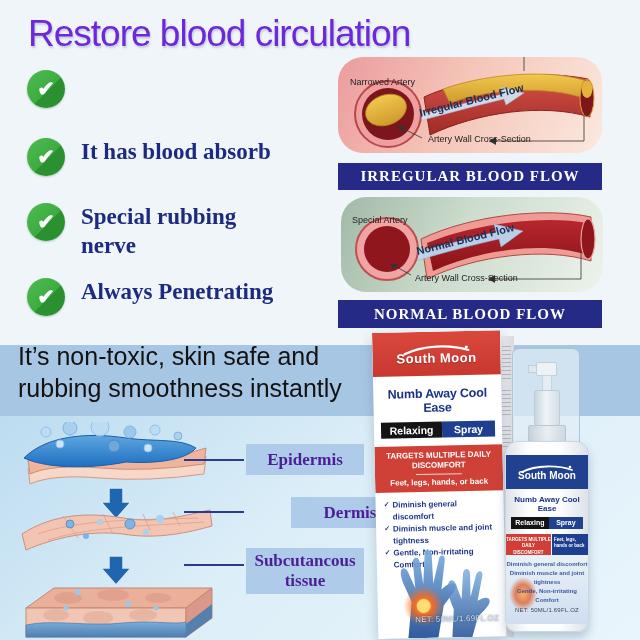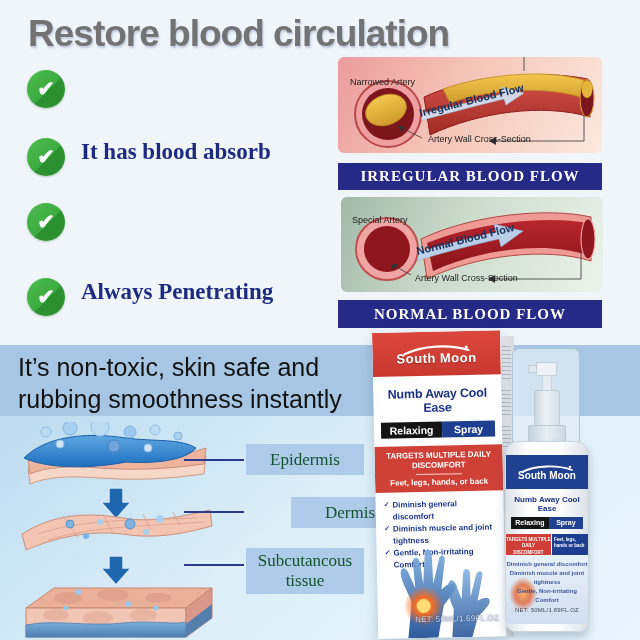--- a/index.html
+++ b/index.html
@@ -6,54 +6,54 @@
   #canvas{
     position:relative;width:640px;height:640px;overflow:hidden;
     background:#eff5f9;
     font-family:"Liberation Sans",sans-serif;
   }
   
   .bg-bottom{position:absolute;left:0;top:416px;width:640px;height:224px;
     background:linear-gradient(140deg,#bcdcf0 0%,#dceef8 45%,#e9f5fc 100%);}
   .claim-band{position:absolute;left:0;top:345px;width:640px;height:71px;
     background:#a7c6e4;z-index:1;}
-  .claim-text{position:absolute;left:18px;top:351px;color:#121212;
+  .claim-text{position:absolute;left:18px;top:340px;color:#121212;
     font-size:25px;line-height:1.28;letter-spacing:0px;z-index:2;}
   
-  .title{position:absolute;left:28px;top:13px;font-size:37px;font-weight:700;
-    color:#737373;letter-spacing:-1px;
+  .title{position:absolute;left:28px;top:13px;font-size:37px;font-weight:400;
+    color:#6d28d9;letter-spacing:-1px;
     text-shadow:1px 2px 2px rgba(140,150,190,.45);}
   
   .benefit{position:absolute;display:flex;align-items:flex-start;}
   .check-circle{width:38px;height:38px;border-radius:50%;flex:0 0 38px;
     background:linear-gradient(135deg,#4fbd51 0%,#3cab40 54%,#2b9130 54%,#2b9130 100%);
     color:#fff;font-size:21px;font-weight:900;display:flex;align-items:center;
     justify-content:center;box-shadow:0 1px 2px rgba(0,80,0,.25);}
   .benefit-label{margin-left:16px;font-family:"Liberation Serif",serif;
     font-weight:700;font-size:23px;color:#1c2a80;line-height:1.25;}
   
-  .diagram{position:absolute;border-radius:6px;overflow:hidden;}
+  .diagram{position:absolute;border-radius:25px;overflow:hidden;}
   .diagram svg{position:absolute;left:0;top:0;}
   .d1{left:338px;top:57px;width:264px;height:96px;
     background:linear-gradient(115deg,#eb9c9e 0%,#f5c5b8 45%,#fbe9df 100%);}
   .d2{left:341px;top:197px;width:262px;height:95px;
     background:linear-gradient(115deg,#a2b9a8 0%,#ccdccd 45%,#edf3ec 100%);}
   .dlabel{position:absolute;font-size:9px;color:#222;white-space:nowrap;}
   .dflow{position:absolute;font-size:11px;font-weight:700;color:#173058;
     white-space:nowrap;transform:rotate(-14deg);}
   .banner{position:absolute;left:338px;width:264px;background:#242a86;
     color:#fff;font-family:"Liberation Serif",serif;font-weight:700;
     font-size:15px;letter-spacing:1px;text-align:center;
     display:flex;align-items:center;justify-content:center;}
   .b1{top:163px;height:27px;}
   .b2{top:300px;height:28px;}
   
   .connector{position:absolute;height:2px;background:#2a3a8c;z-index:2;}
   .skin-label{position:absolute;left:246px;width:118px;background:#aecbe9;
-    color:#14532d;font-family:"Liberation Serif",serif;font-weight:400;
+    color:#4c1d95;font-family:"Liberation Serif",serif;font-weight:700;
     font-size:17px;text-align:center;display:flex;align-items:center;
     justify-content:center;line-height:1.15;z-index:2;}
   #skin-svg{position:absolute;left:8px;top:422px;z-index:1;}
   
   .box{position:absolute;left:372px;top:333px;width:128px;height:306px;
     background:#fff;z-index:3;transform:rotate(-1.2deg);transform-origin:top left;
     box-shadow:0 6px 12px rgba(70,100,130,.3);overflow:hidden;}
   .box-redband{height:44px;background:linear-gradient(#da483d,#c8382f);
     display:flex;flex-direction:column;align-items:center;justify-content:center;}
   .brand-swoosh{display:block;}
@@ -141,20 +141,21 @@
 
   <div class="benefit" style="left:27px;top:70px;">
     <div class="check-circle">✔</div>
   </div>
   <div class="benefit" style="left:27px;top:138px;">
     <div class="check-circle">✔</div>
     <div class="benefit-label" style="width:250px;">It has blood absorb</div>
   </div>
   <div class="benefit" style="left:27px;top:203px;">
     <div class="check-circle">✔</div>
+    <div class="benefit-label" style="width:175px;">Special rubbing nerve</div>
   </div>
   <div class="benefit" style="left:27px;top:278px;">
     <div class="check-circle">✔</div>
     <div class="benefit-label" style="width:260px;">Always Penetrating</div>
   </div>
 
   <div class="diagram d1">
     <svg width="264" height="96" viewBox="0 0 264 96">
       <defs>
         <linearGradient id="tubeRed" x1="0" y1="0" x2="0" y2="1">

